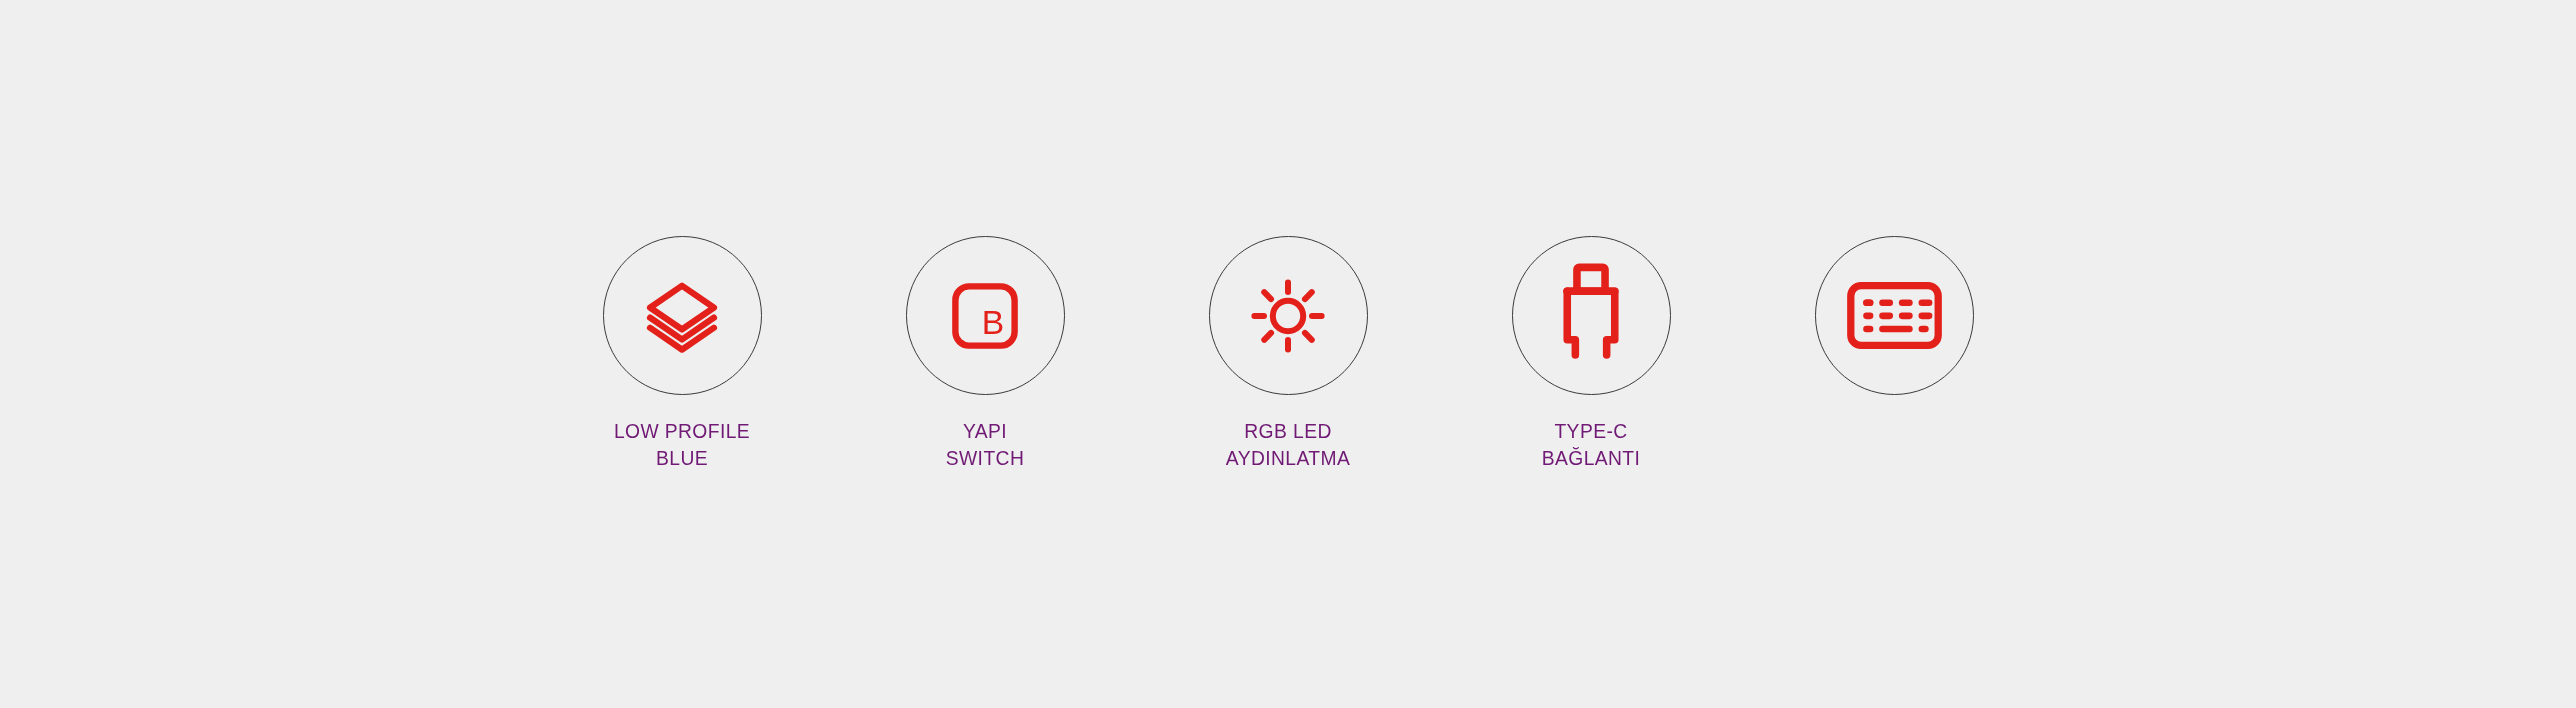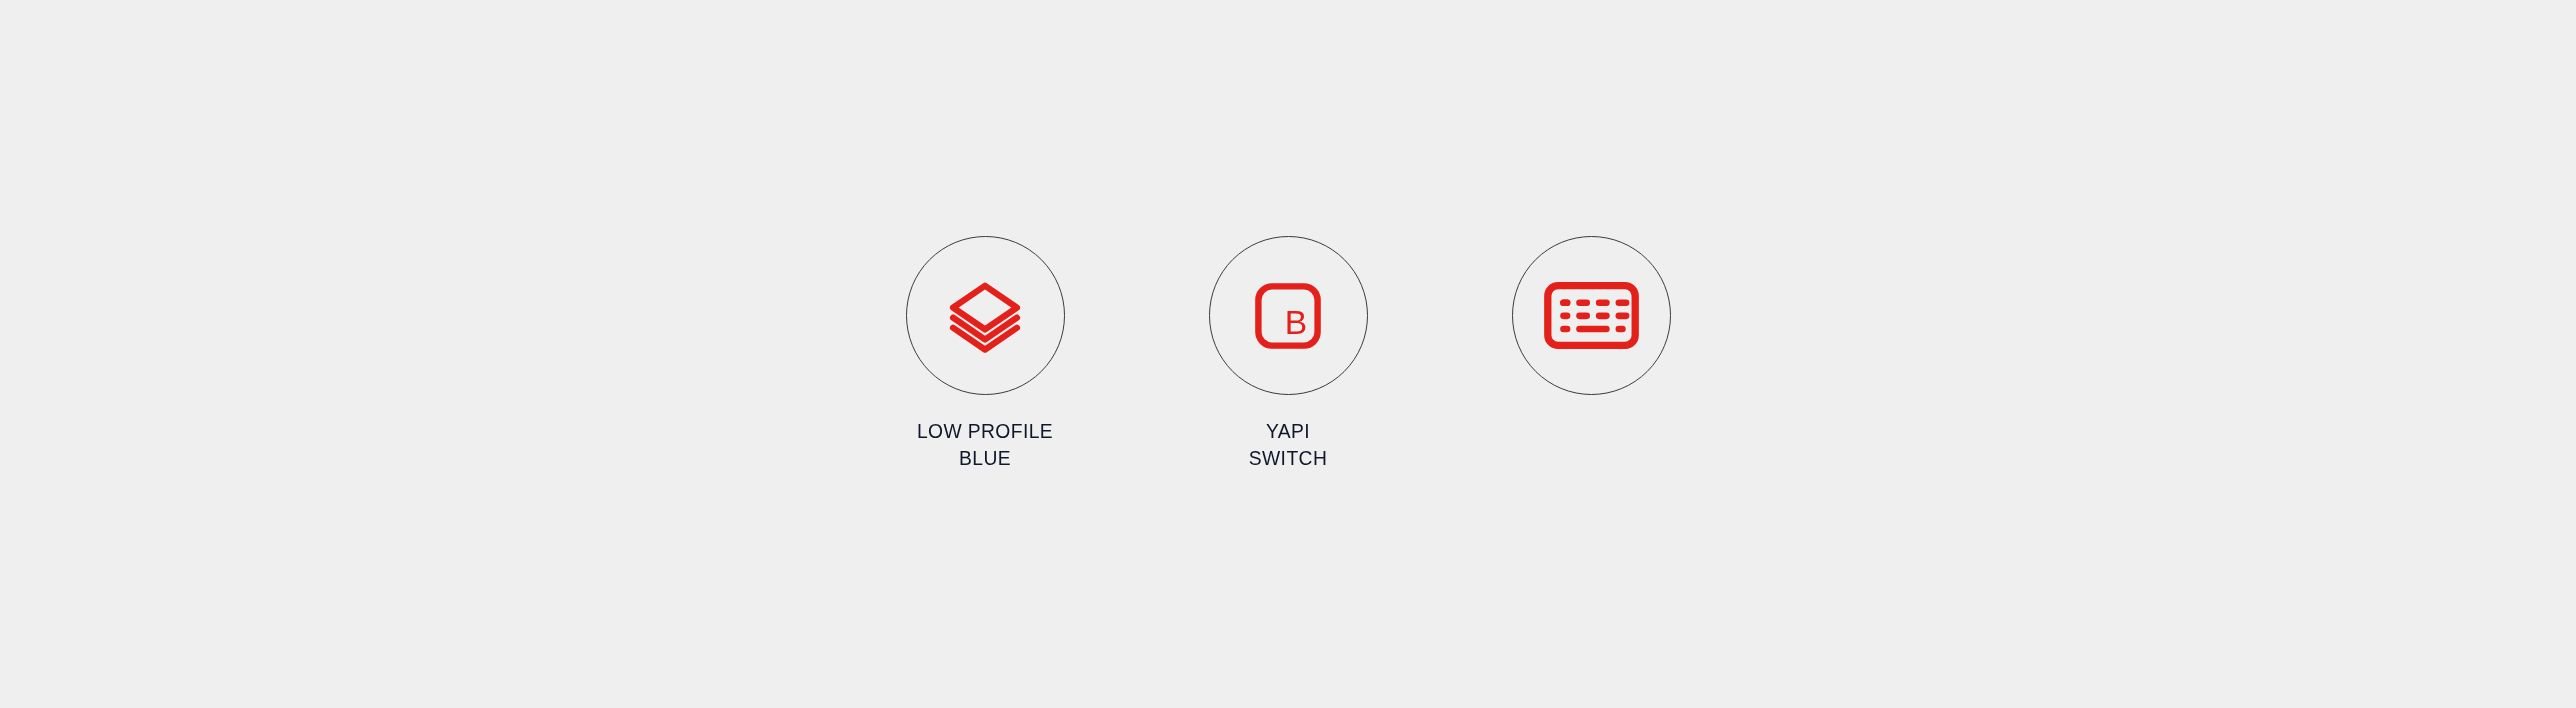--- a/index.html
+++ b/index.html
@@ -52,21 +52,21 @@
   .icon-circle svg {
     display: block;
   }
 
   .feature-label {
     margin-top: 22.5px;
     text-align: center;
     font-size: 19.3px;
     line-height: 27px;
     letter-spacing: 0.4px;
-    color: #0f172a;
+    color: #701a75;
     font-weight: 400;
     font-family: "Liberation Sans", sans-serif;
     white-space: nowrap;
   }
 
   .feature-label .label-line {
     display: block;
   }
 </style>
 </head>
@@ -98,21 +98,58 @@
           <text x="60" y="72" font-family="'Liberation Sans', sans-serif" font-size="42" font-weight="400" fill="#e3201a" text-anchor="middle">B</text>
         </svg>
       </span>
     </div>
     <div class="feature-label">
       <span class="label-line">YAPI</span>
       <span class="label-line">SWITCH</span>
     </div>
   </div>
 
+  <div class="feature-item">
+    <div class="icon-circle">
+      <span>
+        <svg width="80" height="80" viewBox="0 0 100 100" fill="none" stroke="#e3201a" stroke-width="7.5" stroke-linecap="round">
+          <circle cx="50" cy="50" r="19"></circle>
+          <line x1="50" y1="8" x2="50" y2="20"></line>
+          <line x1="50" y1="80" x2="50" y2="92"></line>
+          <line x1="8" y1="50" x2="20" y2="50"></line>
+          <line x1="80" y1="50" x2="92" y2="50"></line>
+          <line x1="20.3" y1="20.3" x2="28.8" y2="28.8"></line>
+          <line x1="71.2" y1="71.2" x2="79.7" y2="79.7"></line>
+          <line x1="79.7" y1="20.3" x2="71.2" y2="28.8"></line>
+          <line x1="28.8" y1="71.2" x2="20.3" y2="79.7"></line>
+        </svg>
+      </span>
+    </div>
+    <div class="feature-label">
+      <span class="label-line">RGB LED</span>
+      <span class="label-line">AYDINLATMA</span>
+    </div>
+  </div>
 
+  <div class="feature-item">
+    <div class="icon-circle">
+      <span>
+        <svg width="76" height="108" viewBox="0 0 70 100" fill="none" stroke="#e3201a" stroke-width="7" stroke-linejoin="round" stroke-linecap="round">
+          <rect x="22" y="5" width="26" height="22" rx="2" ry="2"></rect>
+          <path d="M13 27 H57 V72 H49.5 V86"></path>
+          <path d="M13 27 V72 H20.5 V86"></path>
+          <line x1="13" y1="27" x2="57" y2="27"></line>
+        </svg>
+      </span>
+    </div>
+    <div class="feature-label">
+      <span class="label-line">TYPE-C</span>
+      <span class="label-line">BAĞLANTI</span>
+    </div>
+  </div>
 
   <div class="feature-item">
     <div class="icon-circle">
       <span>
         <svg width="95" height="67" viewBox="0 0 130 92" fill="none">
           <rect x="5" y="5" width="120" height="82" rx="14" ry="14" stroke="#e3201a" stroke-width="10" fill="none"></rect>
           <g fill="#e3201a">
             <rect x="22" y="24" width="14" height="9" rx="4.5"></rect>
             <rect x="44" y="24" width="19" height="9" rx="4.5"></rect>
             <rect x="71" y="24" width="19" height="9" rx="4.5"></rect>

